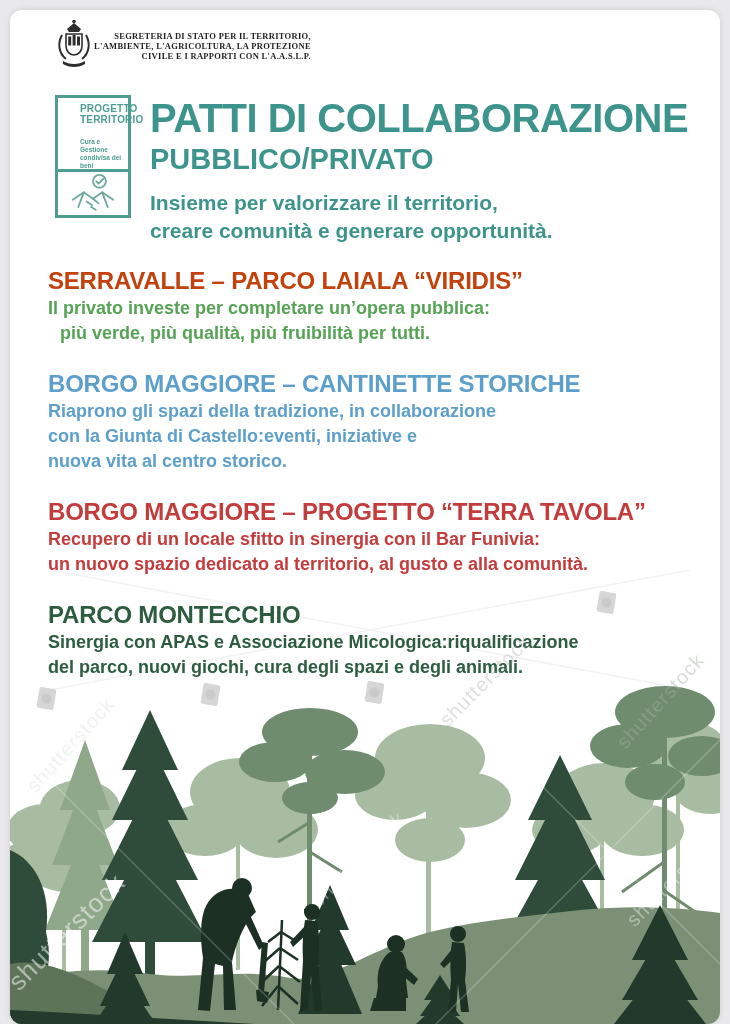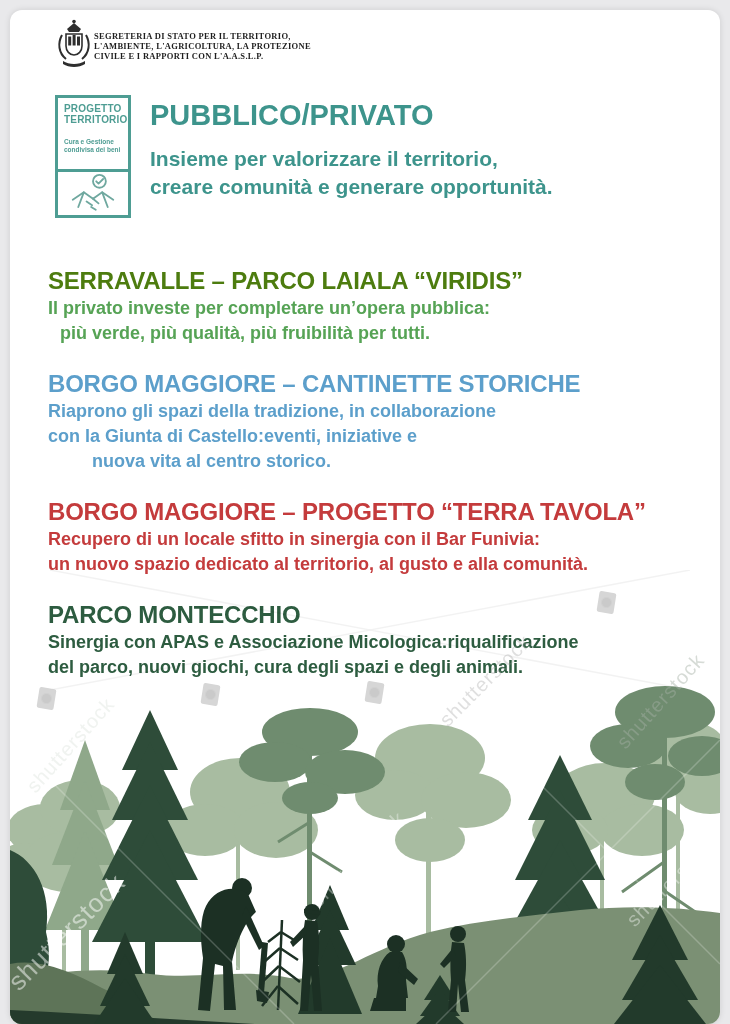--- a/index.html
+++ b/index.html
@@ -11,28 +11,28 @@
   .card{
     position:absolute;left:10px;top:10px;width:710px;height:1014px;
     background:#ffffff;border-radius:12px;overflow:hidden;
     box-shadow:0 0 6px rgba(0,0,0,0.12);
   }
   
   .emblem{position:absolute;left:44px;top:8px;}
   .header-org{
     position:absolute;left:84px;top:21px;
     font-family:"Liberation Serif", serif;font-weight:bold;
-    font-size:8.5px;line-height:10px;letter-spacing:.3px;color:#1e1e1e;
+    font-size:8.5px;line-height:10px;letter-spacing:.3px;color:#1e1e1e;text-align:right;
   }
   
   .logo-box{
     position:absolute;left:45px;top:85px;width:70px;height:117px;
     border:3px solid #4e9d93;color:#4e9d93;
   }
-  .logo-top{height:66px;border-bottom:3px solid #4e9d93;padding:5px 4px 0 6px;}
+  .logo-top{height:66px;border-bottom:3px solid #4e9d93;padding:5px 4px 0 22px;}
   .logo-title{font-weight:bold;font-size:10px;line-height:11px;letter-spacing:.2px;}
   .logo-subtitle{font-weight:bold;font-size:6.5px;line-height:8px;margin-top:13px;}
   .logo-icon{height:48px;display:flex;align-items:center;justify-content:center;}
   
   .title-block{position:absolute;left:140px;top:86px;}
   .main-title{font-size:40px;line-height:44px;font-weight:bold;letter-spacing:-.5px;margin:0;}
   .sub-title{font-size:29px;line-height:34px;font-weight:bold;margin:2px 0 0 0;}
   .tagline{margin-top:13px;font-size:21px;line-height:28px;font-weight:bold;}
   
   .sections{position:absolute;left:38px;top:256px;right:10px;}
@@ -90,38 +90,39 @@
         <circle cx="33" cy="9" r="7"></circle>
         <path d="M29.5,9 l2.5,2.5 l5,-5"></path>
         <path d="M4,29 L16,21 L26,28 L36,21 L48,29"></path>
         <path d="M16,21 L10,37 M36,21 L42,37"></path>
         <path d="M19,31 l6,4 M26,28 l6,5 M24,37 l5,3"></path>
       </svg>
     </div>
   </div>
 
   <div class="title-block">
+    <h1 class="main-title" style="color: rgb(61, 148, 140);">PATTI DI COLLABORAZIONE</h1>
     <h2 class="sub-title" style="color: rgb(61, 148, 140);">PUBBLICO/PRIVATO</h2>
     <div class="tagline" style="color: rgb(61, 148, 140);">
       <div>Insieme per valorizzare il territorio,</div>
       <div>creare comunità e generare opportunità.</div>
     </div>
   </div>
 
   <div class="sections">
     <section>
-      <h3 style="color: #4d7c0f;">SERRAVALLE – PARCO LAIALA “VIRIDIS”</h3>
+      <h3 style="color: #c2410c;">SERRAVALLE – PARCO LAIALA “VIRIDIS”</h3>
       <p style="color: rgb(86, 163, 85);">Il privato investe per completare un’opera pubblica:</p>
       <p style="color: rgb(86, 163, 85); margin-left: 12px;">più verde, più qualità, più fruibilità per tutti.</p>
     </section>
     <section>
       <h3 style="color: rgb(92, 159, 203);">BORGO MAGGIORE – CANTINETTE STORICHE</h3>
       <p style="color: rgb(92, 159, 203);">Riaprono gli spazi della tradizione, in collaborazione</p>
       <p style="color: rgb(92, 159, 203);">con la Giunta di Castello:eventi, iniziative e</p>
-      <p style="color: rgb(92, 159, 203); margin-left: 44px;">nuova vita al centro storico.</p>
+      <p style="color: rgb(92, 159, 203);">nuova vita al centro storico.</p>
     </section>
     <section>
       <h3 style="color: rgb(196, 59, 60);">BORGO MAGGIORE – PROGETTO “TERRA TAVOLA”</h3>
       <p style="color: rgb(196, 59, 60);">Recupero di un locale sfitto in sinergia con il Bar Funivia:</p>
       <p style="color: rgb(196, 59, 60);">un nuovo spazio dedicato al territorio, al gusto e alla comunità.</p>
     </section>
     <section>
       <h3 style="color: rgb(45, 92, 64);">PARCO MONTECCHIO</h3>
       <p style="color: rgb(45, 92, 64);">Sinergia con APAS e Associazione Micologica:riqualificazione</p>
       <p style="color: rgb(45, 92, 64);">del parco, nuovi giochi, cura degli spazi e degli animali.</p>

